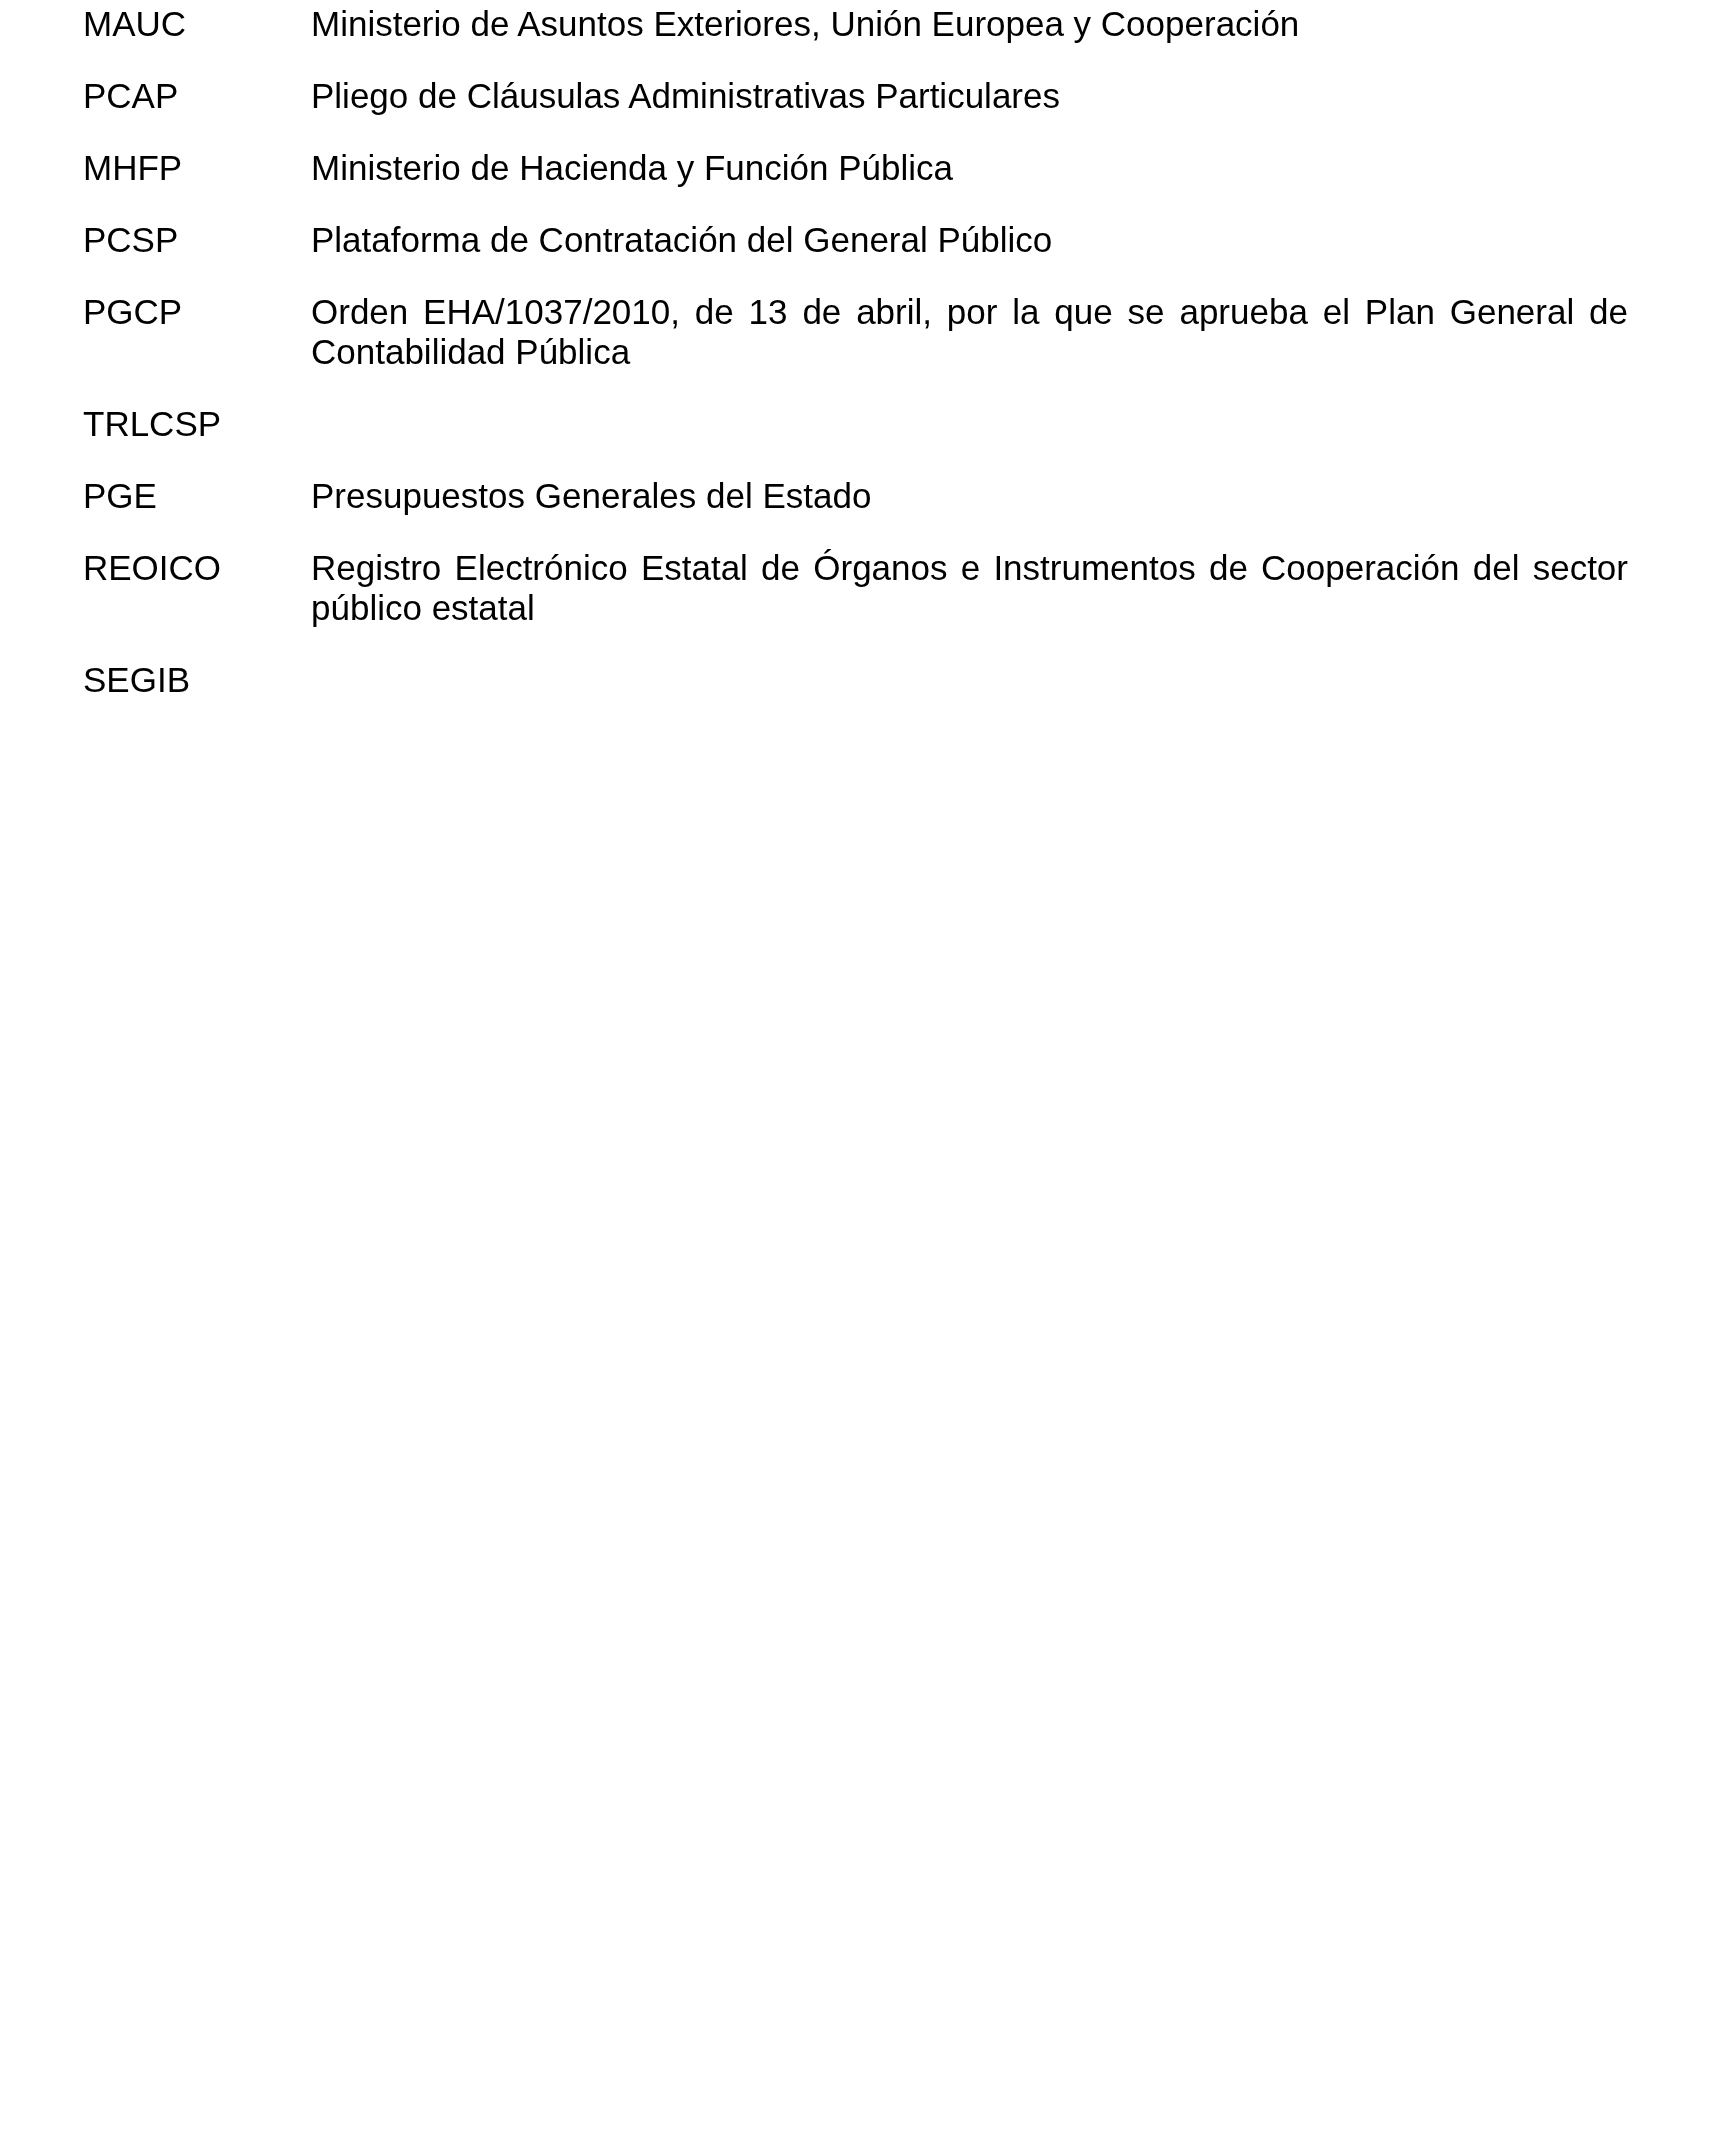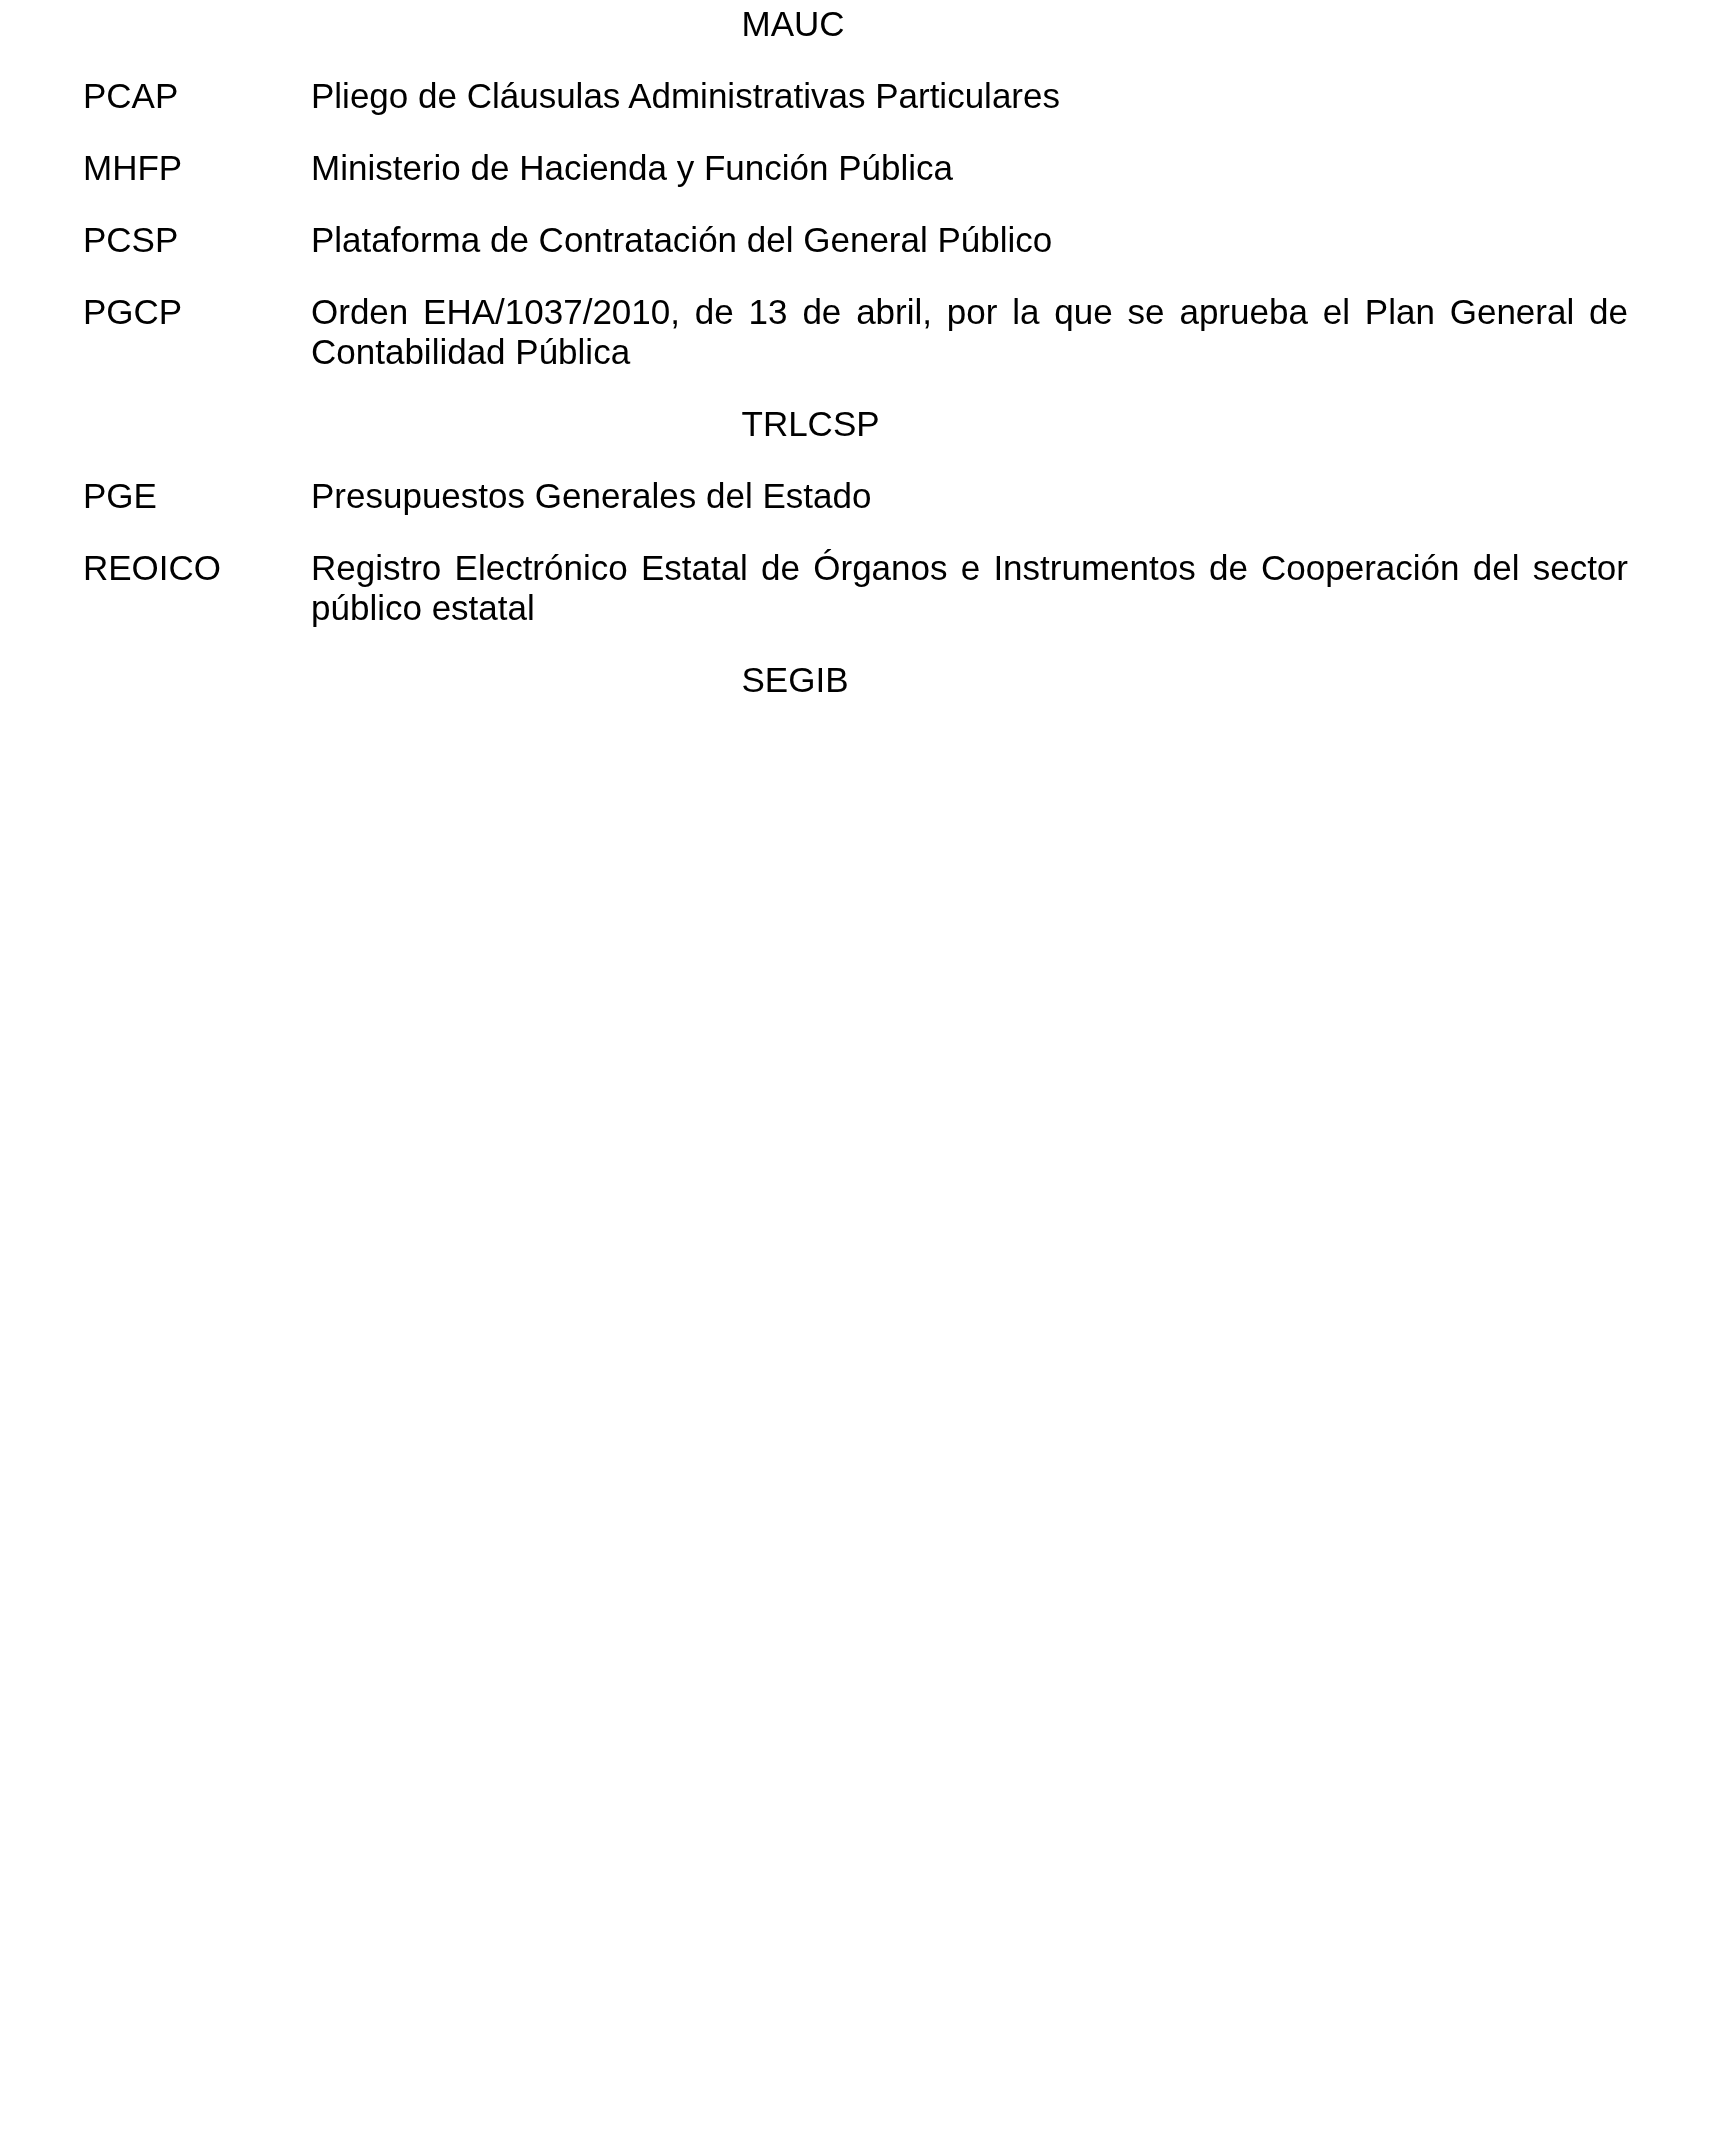--- a/index.html
+++ b/index.html
@@ -22,39 +22,39 @@
       width: 1545px;
       margin: 0;
       padding: 0;
     }
     .entry {
       display: flex;
       align-items: flex-start;
       margin: 0 0 32px 0;
       font-size: 35px;
       line-height: 40px;
-      justify-content: center;
     }
     .acronym {
       flex: 0 0 228px;
       width: 228px;
       white-space: nowrap;
     }
     .definition {
       flex: 1 1 auto;
       text-align: justify;
       text-align-last: left;
     }
   </style>
 </head>
 <body>
 
 <div class="glossary">
   <div class="entry">
     <span class="acronym">MAUC</span>
+    <span class="definition">Ministerio de Asuntos Exteriores, Unión Europea y Cooperación</span>
   </div>
   <div class="entry">
     <span class="acronym">PCAP</span>
     <span class="definition">Pliego de Cláusulas Administrativas Particulares</span>
   </div>
   <div class="entry">
     <span class="acronym">MHFP</span>
     <span class="definition">Ministerio de Hacienda y Función Pública</span>
   </div>
   <div class="entry">

